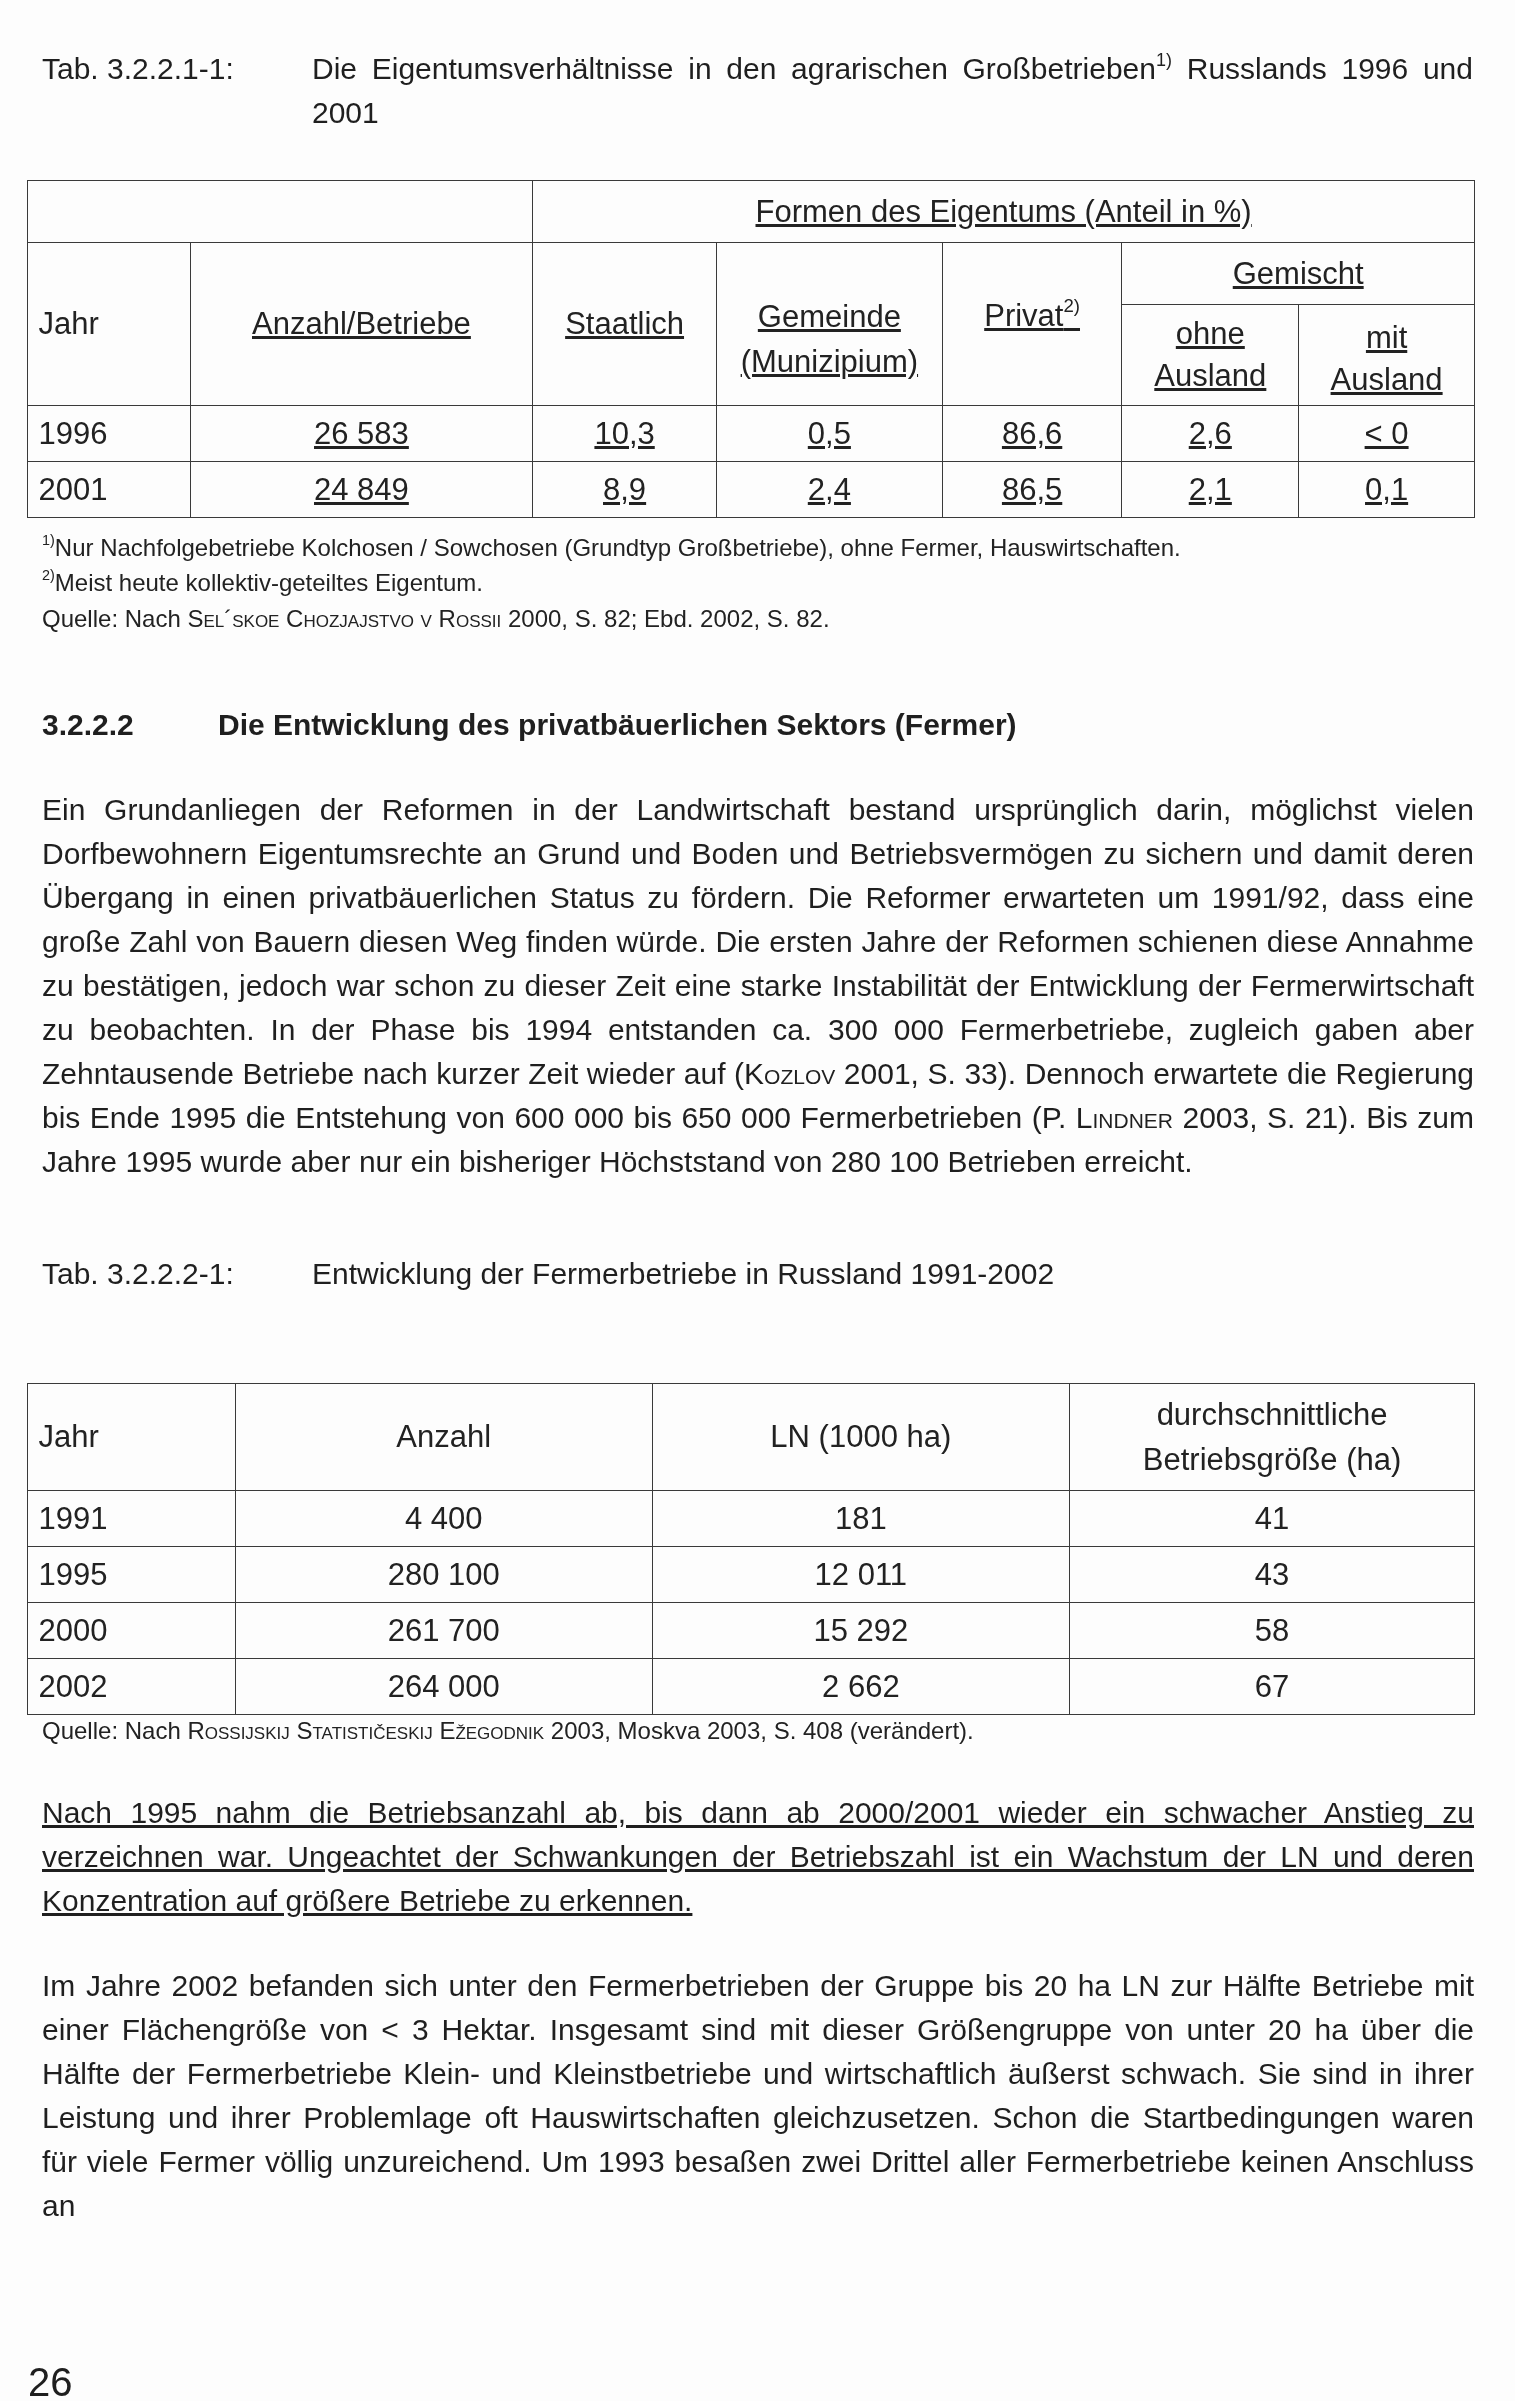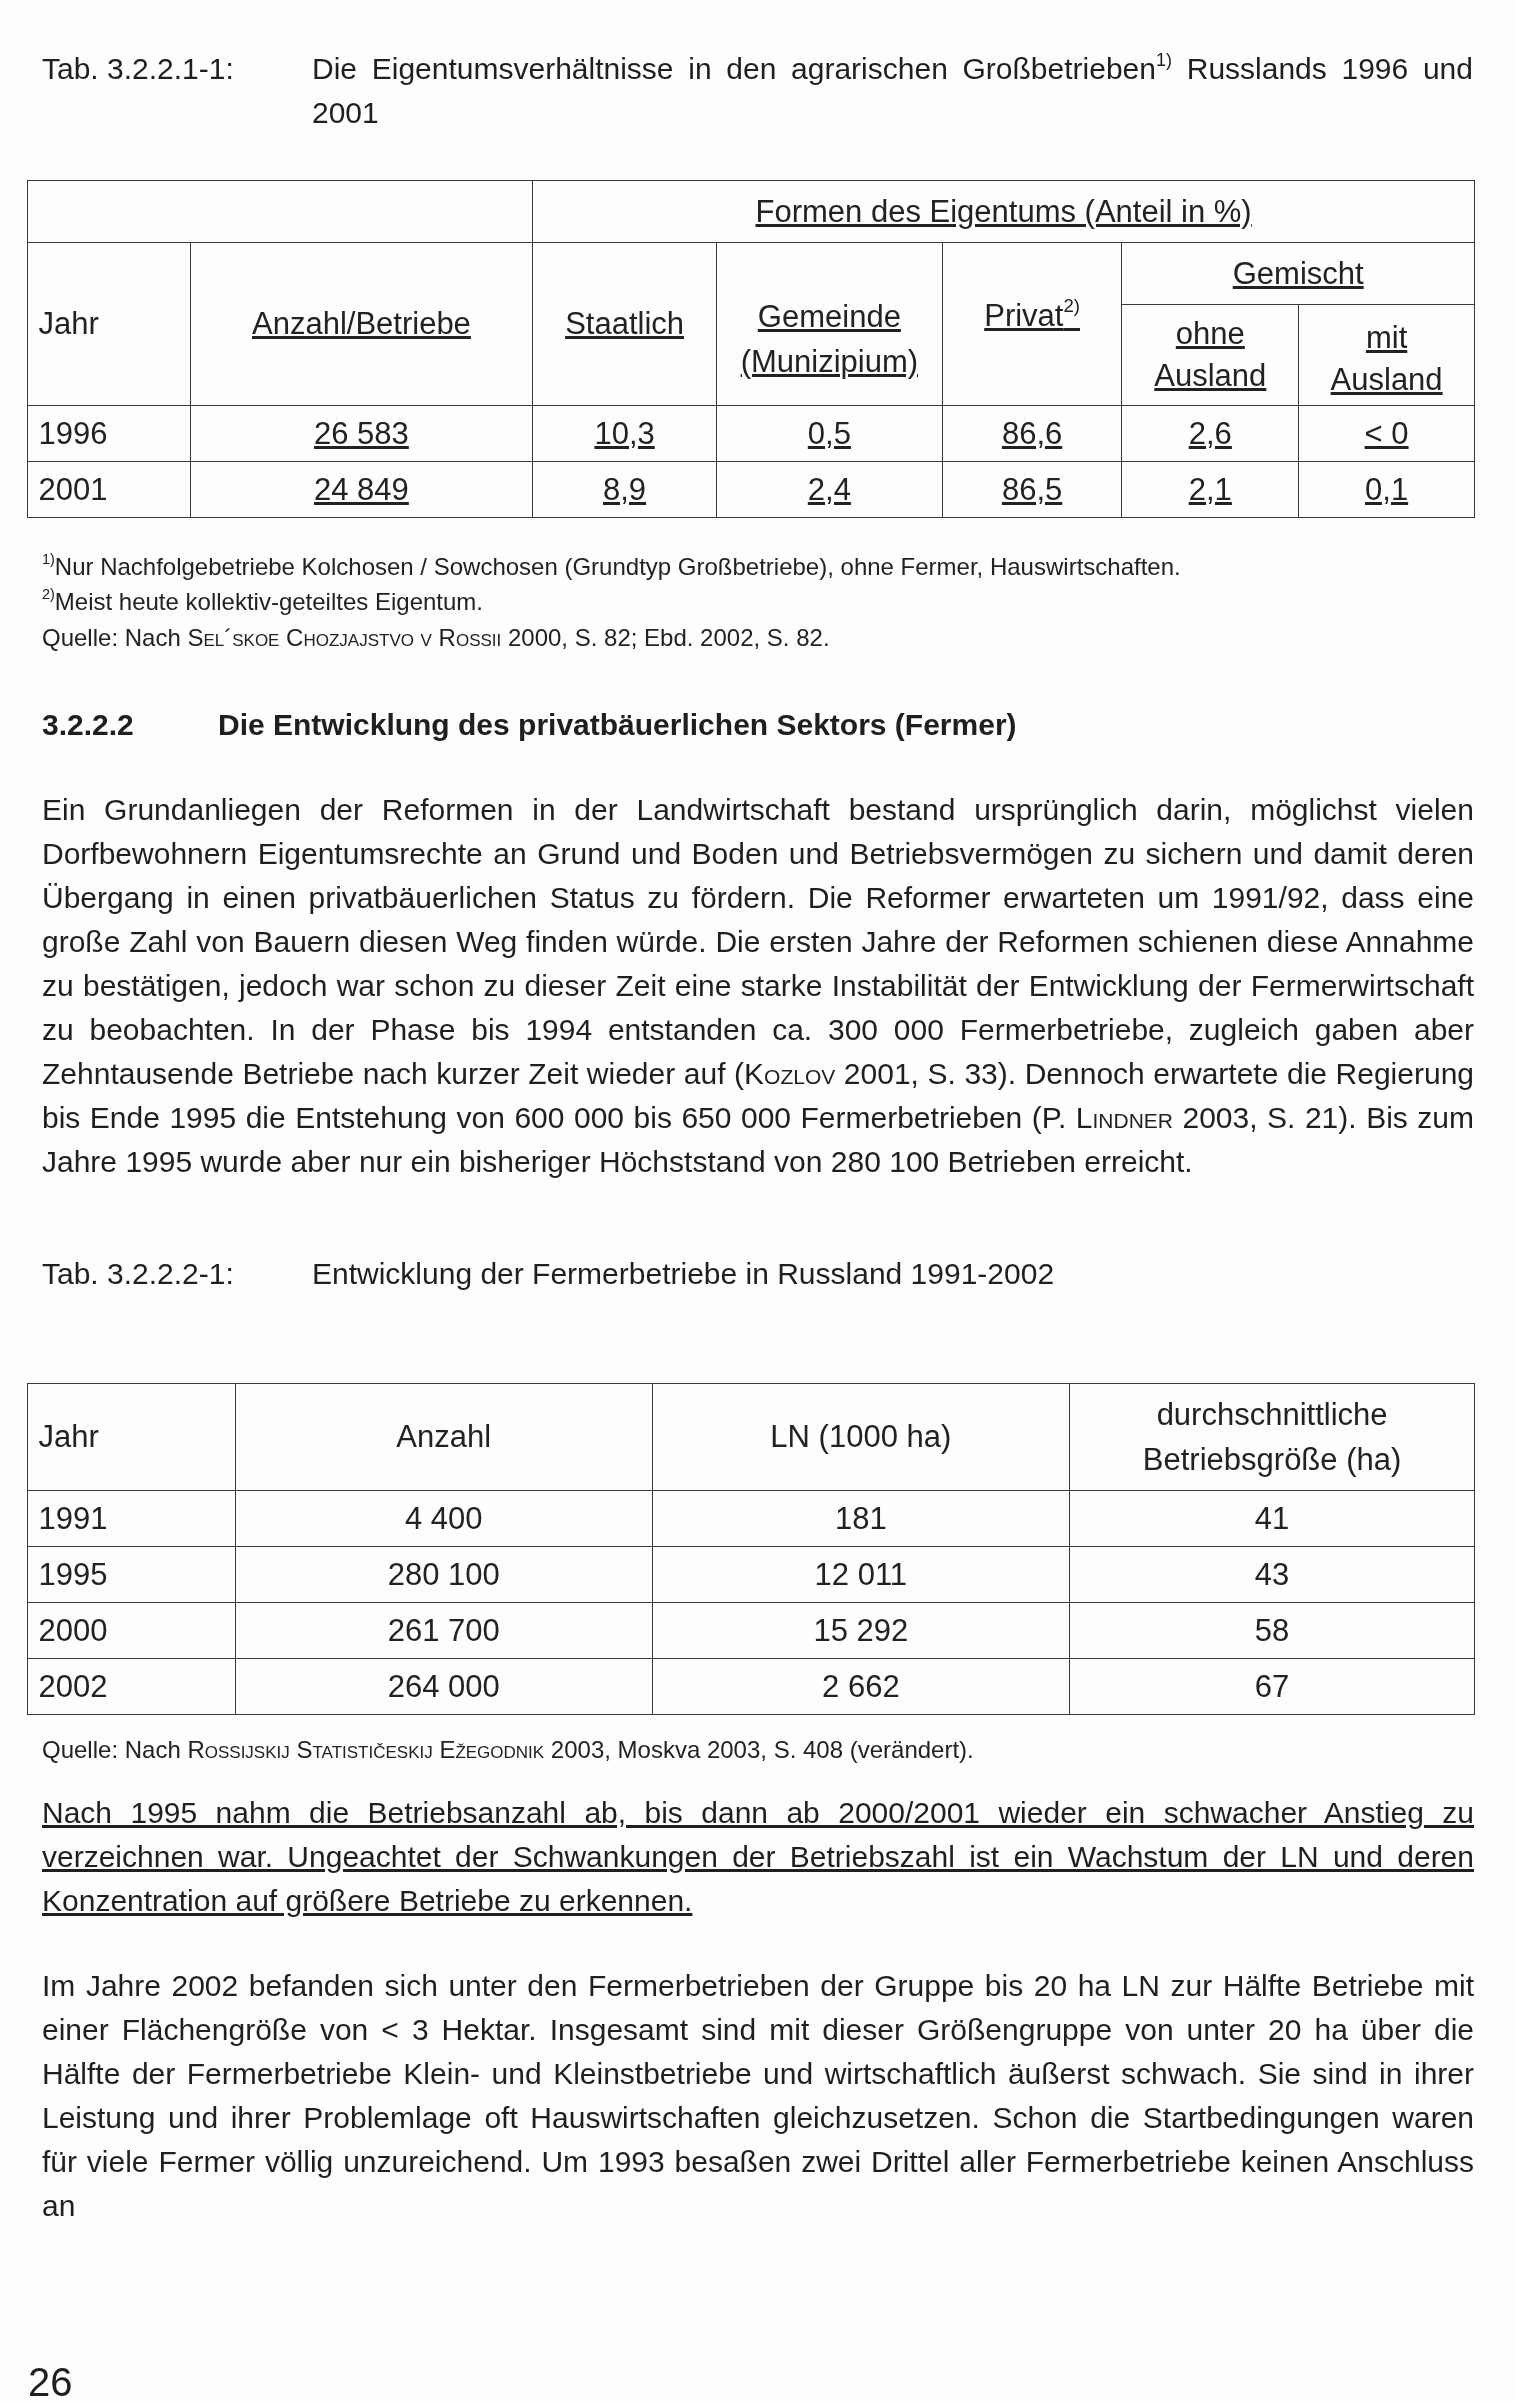--- a/index.html
+++ b/index.html
@@ -76,21 +76,20 @@
     #table2 .c { text-align: center; }
     #table2 .l { text-align: left; padding-left: 10.6px; }
 
     
     .note {
       position: absolute;
       left: 42px;
       font-size: 24px;
       line-height: 32px;
       color: #222;
-      margin-top: 19px;
     }
     .sc { font-variant: small-caps; }
 
     
     .section-heading {
       position: absolute;
       left: 42px;
       top: 708px;
       font-size: 30px;
       font-weight: bold;

